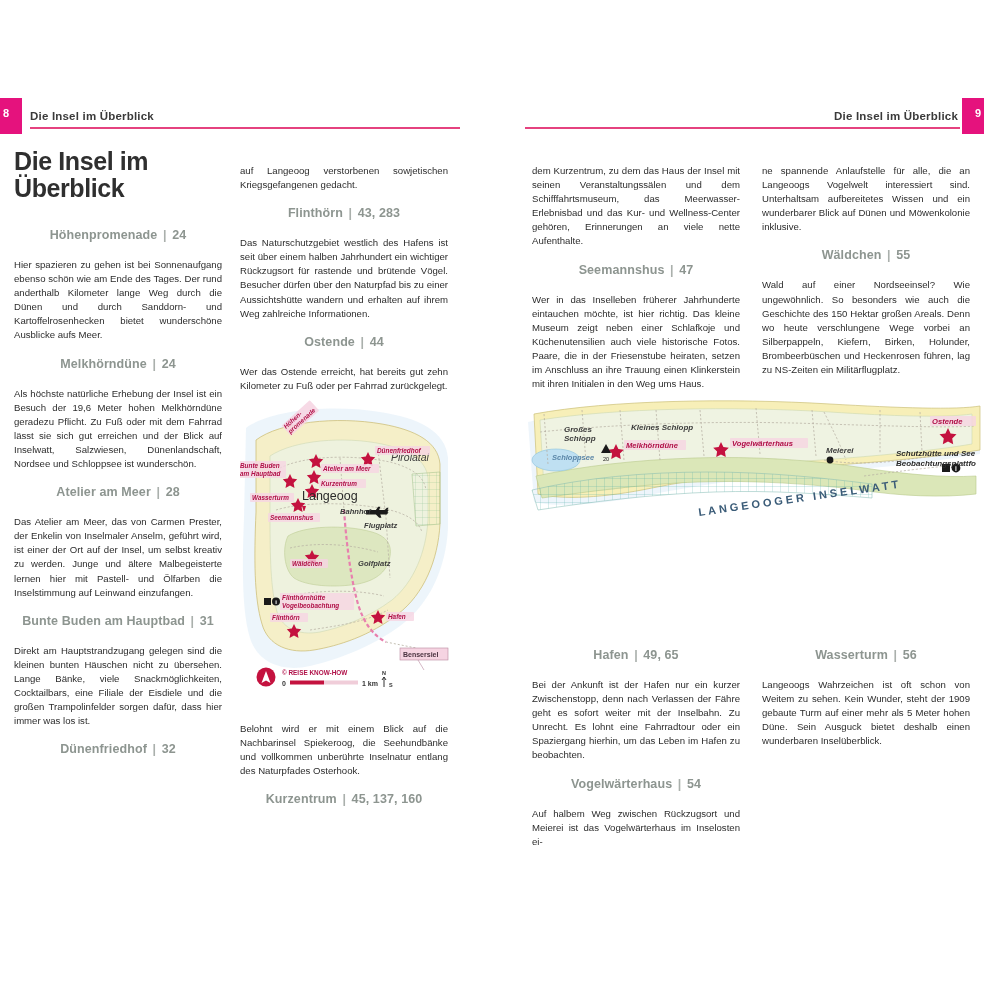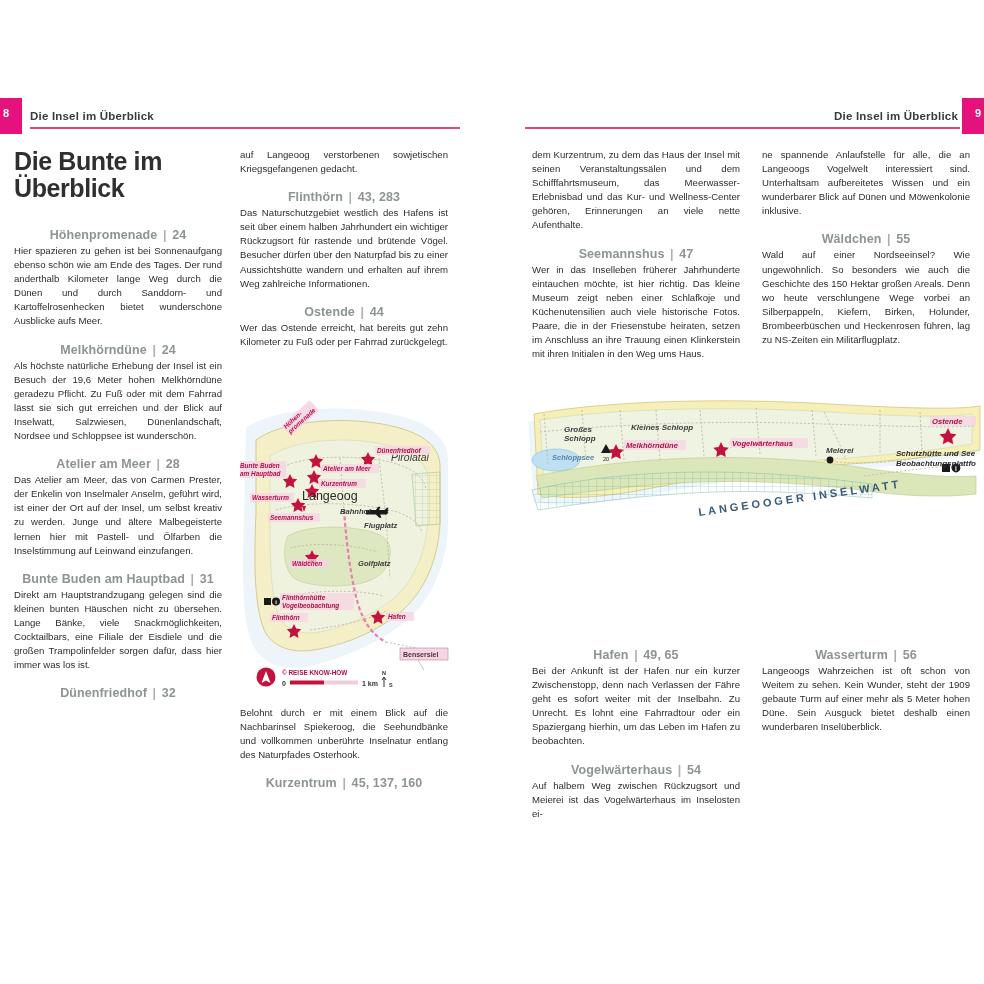--- a/index.html
+++ b/index.html
@@ -77,21 +77,21 @@
   h2.entry {
     margin: 14px 0 2px 0;
     font-size: 12.5px; font-weight: bold;
     color: #8d9590; letter-spacing: .1px; text-align: center;
   }
   h2.entry .sep { color: #aab0ac; font-weight: bold; padding: 0 2px; }
   h2.entry .pages { color: #8d9590; font-weight: bold; }
   h2.entry:first-child { margin-top: 0; }
 
   p.body {
-    margin: 0 0 0 0;
+    margin: 16px 0 0 0;
     font-size: 9.6px; line-height: 14.1px;
     color: #2d2d2d; text-align: justify;
     hyphens: manual;
   }
   p.body + h2.entry { margin-top: 14px; }
 
   
   .mapbox { position: absolute; overflow: hidden; }
   #map-left  { left: 240px; top: 398px; width: 212px; height: 298px; }
   #map-right { left: 524px; top: 398px; width: 460px; height: 168px; }
@@ -108,21 +108,21 @@
 
       <div class="thumb-tab">
         <span class="folio">8</span>
       </div>
 
       <div class="runhead runhead-left">Die Insel im Überblick</div>
       <div class="rule rule-left"></div>
 
       <div class="col c1">
         <h1 class="chapter">
-          <span>Die Bunte im</span><br>
+          <span>Die Insel im</span><br>
           <span>Überblick</span>
         </h1>
 
         <h2 class="entry">
           <span>Höhenpromenade</span>
           <span class="sep">|</span>
           <span class="pages">24</span>
         </h2>
         <p class="body">Hier spazieren zu gehen ist bei Sonnenaufgang ebenso schön wie am Ende des Tages. Der rund anderthalb Kilometer lange Weg durch die Dünen und durch Sanddorn- und Kartoffelrosenhecken bietet wunderschöne Ausblicke aufs Meer.</p>
 
@@ -166,21 +166,21 @@
 
         <h2 class="entry">
           <span>Ostende</span>
           <span class="sep">|</span>
           <span class="pages">44</span>
         </h2>
         <p class="body">Wer das Ostende erreicht, hat bereits gut zehn Kilometer zu Fuß oder per Fahrrad zurückgelegt.</p>
       </div>
 
       <div class="col-lower c2b">
-        <p class="body">Belohnt durch er mit einem Blick auf die Nachbarinsel Spiekeroog, die Seehundbänke und vollkommen unberührte Inselnatur entlang des Naturpfades Osterhook.</p>
+        <p class="body">Belohnt wird er mit einem Blick auf die Nachbarinsel Spiekeroog, die Seehundbänke und vollkommen unberührte Inselnatur entlang des Naturpfades Osterhook.</p>
 
         <h2 class="entry">
           <span>Kurzentrum</span>
           <span class="sep">|</span>
           <span class="pages">45, 137, 160</span>
         </h2>
       </div>
     </div>
 
     <div class="page-right">

